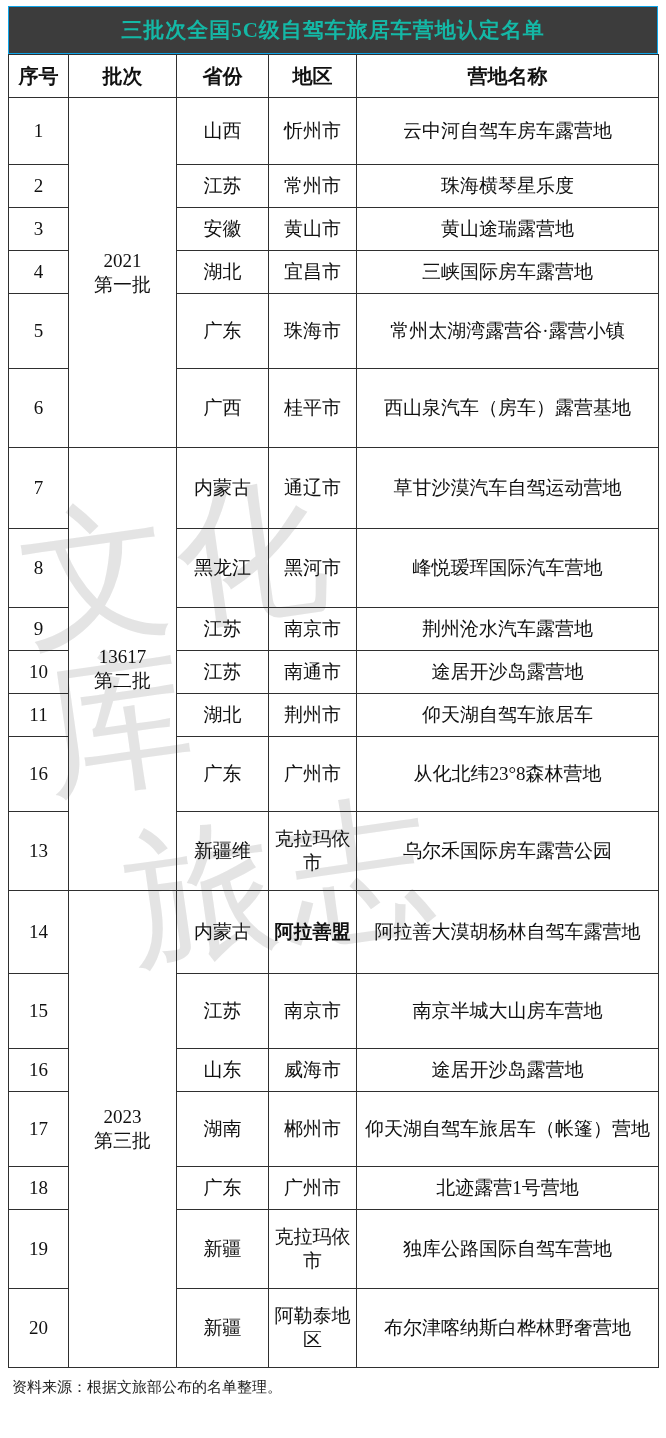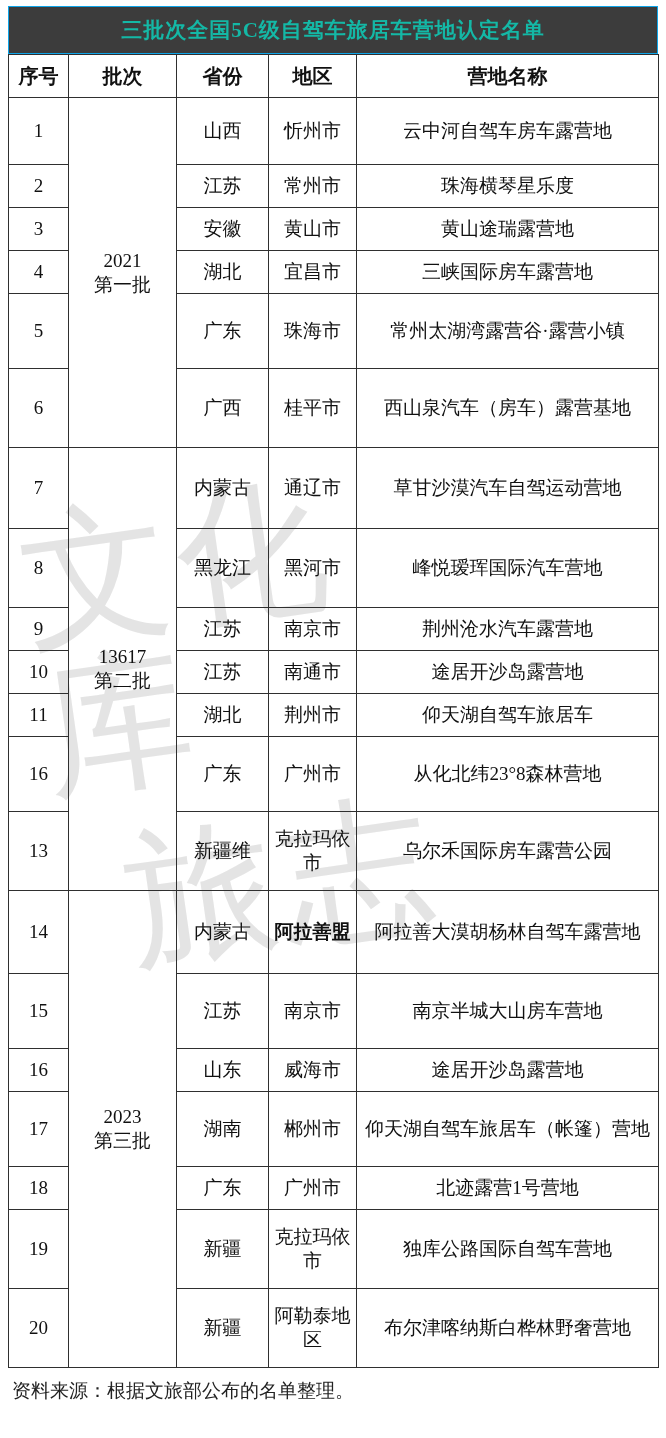--- a/index.html
+++ b/index.html
@@ -82,21 +82,21 @@
   .col-name { width: 302px; }
 
   td.batch-cell { font-size: 19px; line-height: 1.7; }
   td.row-h1 { height: 34px; }
   td.two-line { line-height: 1.5; }
   .hl { color: #c0392b; font-weight: bold; }
 
   .source {
     position: relative;
     z-index: 2;
-    font-size: 19px;
+    font-size: 15px;
     color: #222;
     padding: 10px 2px 14px 4px;
     border-top: 0;
   }
 </style>
 </head>
 <body>
 
 <div class="sheet">
 

